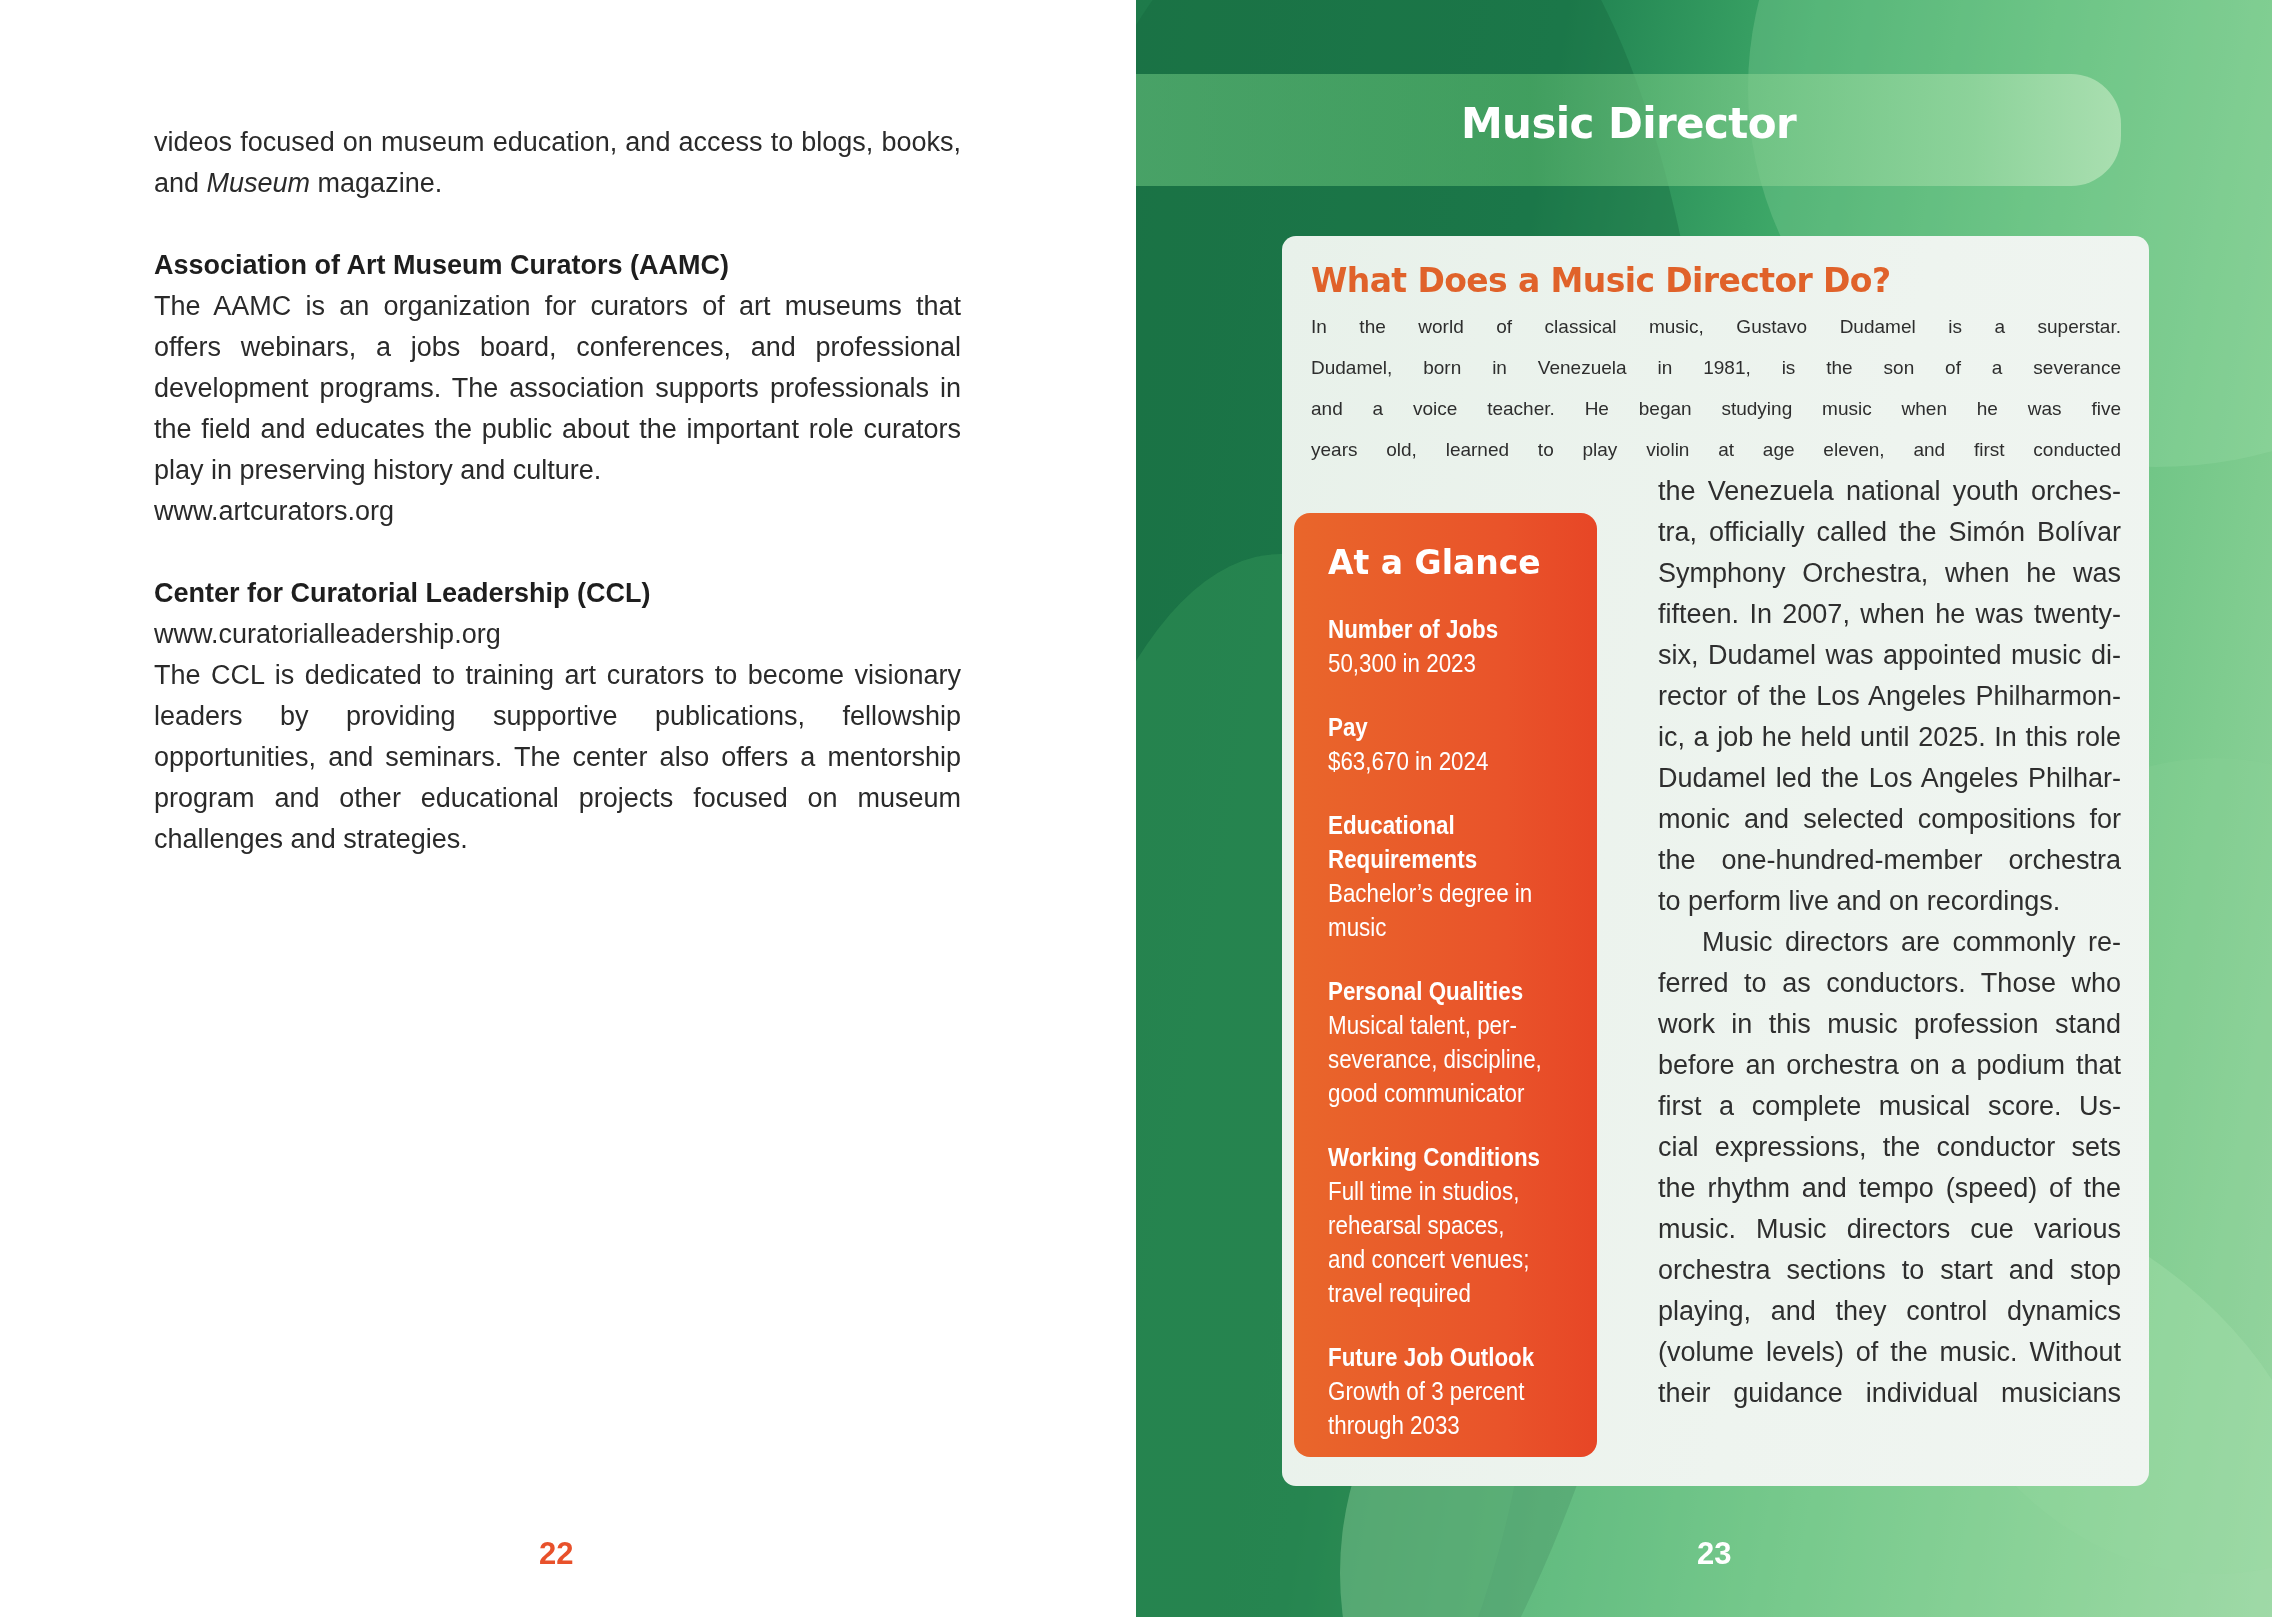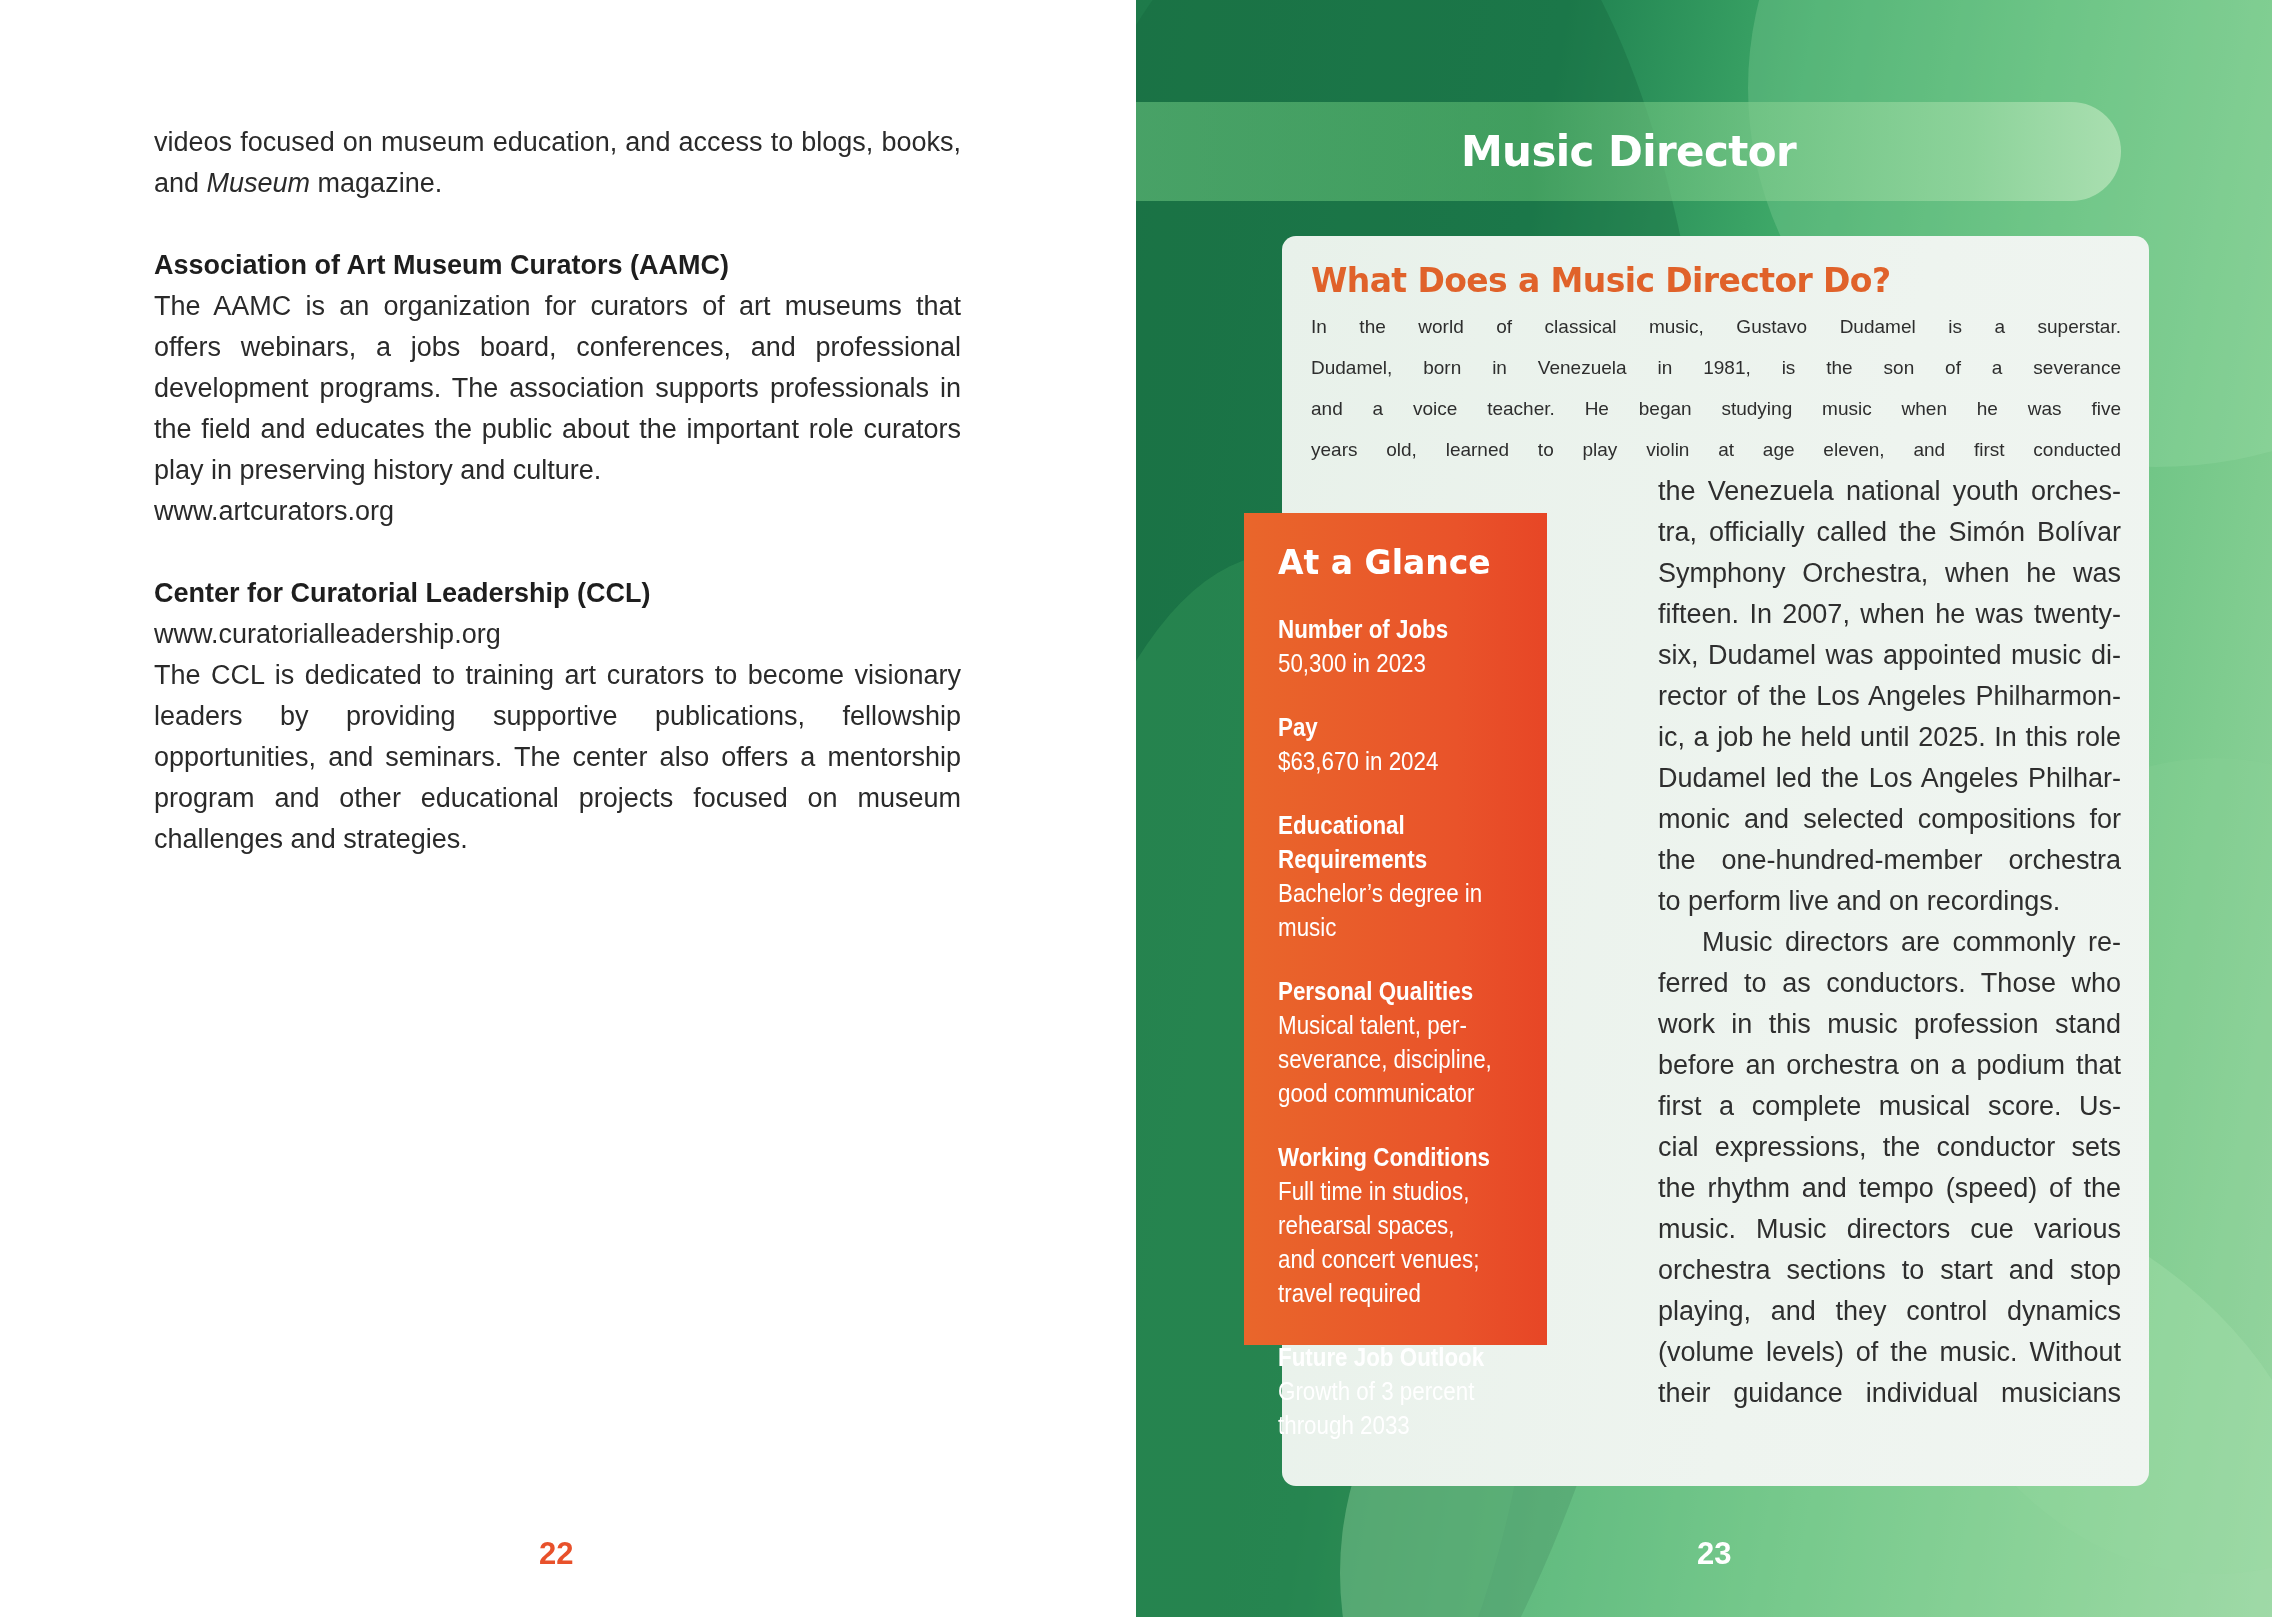--- a/index.html
+++ b/index.html
@@ -12,35 +12,35 @@
   .b2 { left:612px; top:-291px; width:816px; height:758px; background:rgba(160,225,170,0.25); }
   .b3 { left:204px; top:1165px; width:991px; height:816px; background:rgba(170,225,175,0.35); }
   .b4 { left:-117px; top:554px; width:524px; height:1282px; background:rgba(60,160,95,0.35); }
   .b5 { left:758px; top:758px; width:641px; height:816px; background:rgba(140,210,150,0.25); }
 
   .lp-text { position:absolute; left:154px; width:807px; font-size:27px; line-height:41px; color:#2a2a2a; text-align:justify; }
   .lp-text p { margin:0; }
   .lp-head { font-weight:bold; color:#1e1e1e; }
   .lp-gap { height:41px; }
 
-  .title-bar { position:absolute; left:1136px; top:74px; width:985px; height:99px; border-radius:0 50px 50px 0;
-    background:linear-gradient(90deg, rgba(110,200,130,0.55) 0%, rgba(90,185,110,0.6) 40%, rgba(150,215,160,0.8) 85%, rgba(175,225,180,0.9) 100%);margin-top:28px; }
+  .title-bar { position:absolute; left:1136px; top:74px; width:985px; height:112px; border-radius:0 50px 50px 0;
+    background:linear-gradient(90deg, rgba(110,200,130,0.55) 0%, rgba(90,185,110,0.6) 40%, rgba(150,215,160,0.8) 85%, rgba(175,225,180,0.9) 100%); }
   .title-text { position:absolute; left:0; right:0; top:0; height:99px; line-height:99px; text-align:center; color:#fff; font-weight:bold; font-size:42px; font-family:"DejaVu Sans", sans-serif; letter-spacing:-0.6px; }
 
   .card { position:absolute; left:1282px; top:236px; width:867px; height:1250px; border-radius:14px;
     background:linear-gradient(100deg, #e8f1ea 0%, #eef4ef 60%, #f0f5f1 100%); }
   .card-head { position:absolute; left:29px; top:24.5px; font-family:"DejaVu Sans", sans-serif; font-weight:bold; font-size:33px; color:#e0622a; letter-spacing:-0.6px; }
   .card-intro { position:absolute; left:29px; top:70px; width:810px; font-size:19px; line-height:41px; color:#2e2e2e; text-align:justify; text-align-last:justify; }
   .card-intro .ln { display:block; text-align:justify; text-align-last:justify; white-space:nowrap; }
   .card-col { position:absolute; left:376px; top:235px; width:463px; font-size:27px; line-height:41px; color:#2e2e2e; }
   .card-col .ln { display:block; text-align:justify; text-align-last:justify; white-space:nowrap; height:41px; }
   .card-col .ln.last { text-align-last:left; }
   .card-col .ln.indent { padding-left:44px; }
 
-  .glance { position:absolute; left:1244px; top:513px; width:303px; height:832px; border-radius:0;
+  .glance { position:absolute; left:1294px; top:513px; width:303px; height:944px; border-radius:16px;
     background:linear-gradient(90deg, #e9662b 0%, #e9532a 70%, #e74626 100%); color:#fff; }
   .glance-title { position:absolute; left:34px; top:30px; font-family:"DejaVu Sans", sans-serif; font-weight:bold; font-size:33px; }
   .glance-body { position:absolute; left:34px; top:99px; width:256px; }
   .g-item { margin-bottom:30px; }
   .g-label { font-weight:bold; font-size:26px; line-height:34px; display:block; transform:scaleX(0.86); transform-origin:left; white-space:nowrap; }
   .g-value { font-size:26px; line-height:34px; display:block; transform:scaleX(0.86); transform-origin:left; white-space:pre-line; }
 
   .page-num { position:absolute; top:1533px; font-size:31px; font-weight:bold; line-height:41px; }
   .pn-left { left:539px; color:#e8512b; }
   .pn-right { left:1697px; color:#ffffff; }

